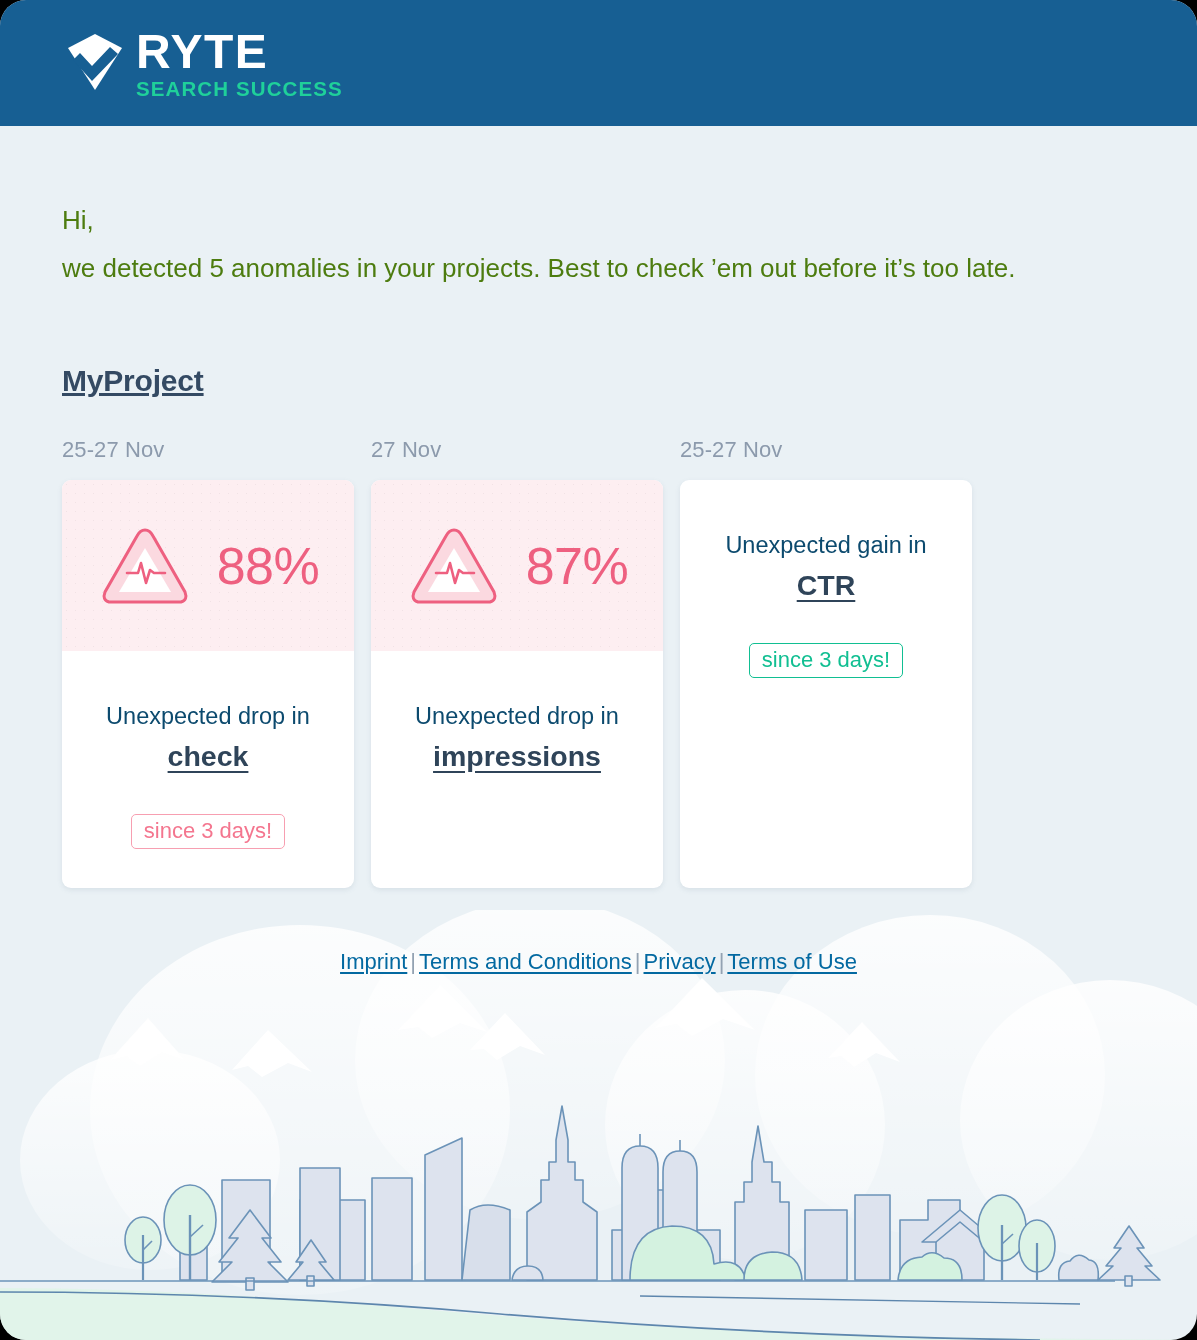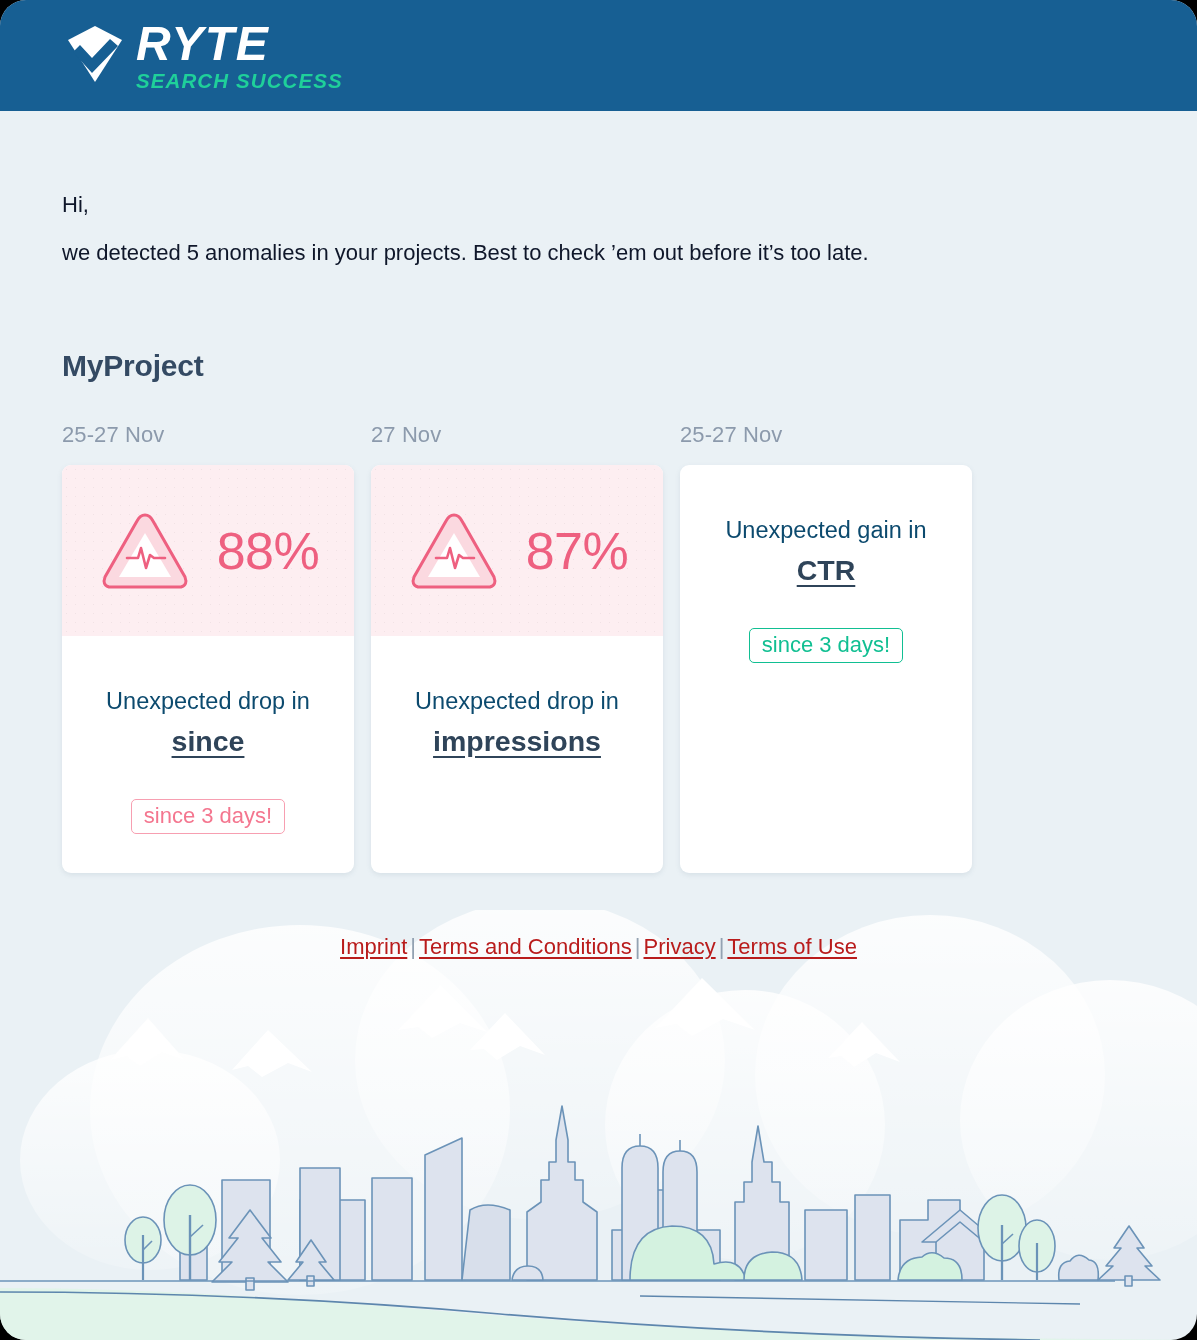--- a/index.html
+++ b/index.html
@@ -13,26 +13,25 @@
     position: relative;
     width: 1197px; height: 1340px;
     background: #eaf1f5;
     border-radius: 26px;
     overflow: hidden;
   }
 
   
   #header {
     position: relative;
-    height: 111px;
+    height: 126px;
     background: #175f93;
     display: flex; align-items: center;
     padding-left: 62px;
     z-index: 5;
-    font-style: italic;
   }
   #logo { display: flex; align-items: flex-start; }
   #logo-mark { width: 66px; height: 66px; margin-top: 3px; }
   #logo-words { margin-left: 8px; display: flex; flex-direction: column; }
   #logo-ryte {
     color: #ffffff;
     font-size: 48px; font-weight: bold;
     letter-spacing: 1.5px; line-height: 50px;
   }
   #logo-tagline {
@@ -42,31 +41,32 @@
   }
 
   
   #body-area {
     position: relative;
     padding: 0 62px;
     z-index: 4;
   }
   #greeting { padding-top: 70px; }
   .greet-line {
-    color: #0f172a;
-    font-size: 22px;
+    color: #4d7c0f;
+    font-size: 26px;
     line-height: 48px;
     font-weight: normal;
   }
   #project-title {
     margin-top: 72px;
     color: #344a63;
     font-size: 30px;
     font-weight: bold;
     letter-spacing: -0.2px;
+    text-decoration: underline;
   }
 
   
   #cards { display: flex; gap: 17px; margin-top: 39px; }
   .card-col { width: 292px; }
   .card-date {
     color: #8c9aac;
     font-size: 22px;
     margin-bottom: 17px;
     letter-spacing: 0.1px;
@@ -134,21 +134,21 @@
 
   
   #footer-links {
     position: relative; z-index: 4;
     text-align: center;
     margin-top: 61px;
     color: #93a2b2;
     font-size: 22px;
   }
   #footer-links a {
-    color: #b91c1c;
+    color: #0369a1;
     text-decoration: underline;
     text-underline-offset: 3px;
   }
   #footer-links .sep { padding: 0 3px; text-decoration: none; }
 
   
   #scenery {
     position: absolute;
     left: 0; bottom: 0;
     width: 1197px; height: 430px;
@@ -293,21 +293,21 @@
               <svg viewBox="0 0 96 88" width="96" height="88">
                 <path d="M48 8 Q53 8 56 14 L88 70 Q91 78 84 80 L12 80 Q5 78 8 70 L40 14 Q43 8 48 8 Z" fill="#fbd9e0" stroke="#ee6080" stroke-width="3"></path>
                 <path d="M48 26 L74 70 L22 70 Z" fill="#ffffff"></path>
                 <path d="M30 51 L41 51 L44 41 L49 61 L53 48 L57 51 L68 51" fill="none" stroke="#ee6080" stroke-width="2.6" stroke-linecap="round" stroke-linejoin="round"></path>
               </svg>
             </span>
             <span class="pct neg">88%</span>
           </div>
           <div class="card-body">
             <div class="card-line1">Unexpected drop in</div>
-            <a class="card-metric" href="#">since</a>
+            <a class="card-metric" href="#">check</a>
             <div class="badge neg">since 3 days!</div>
           </div>
         </div>
       </div>
 
       <div class="card-col">
         <div class="card-date">27 Nov</div>
         <div class="card">
           <div class="card-top neg">
             <span class="warn-icon">

